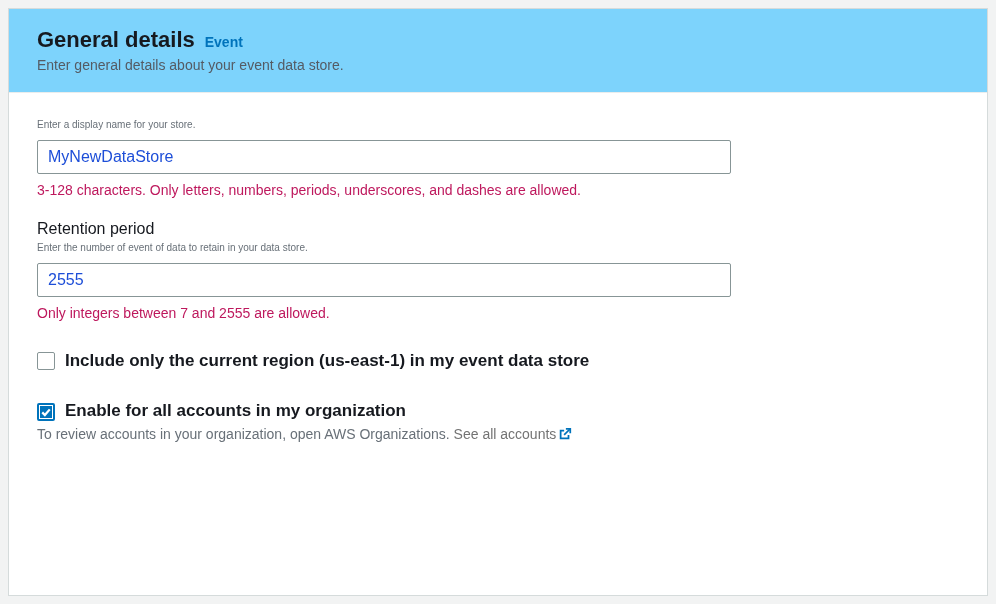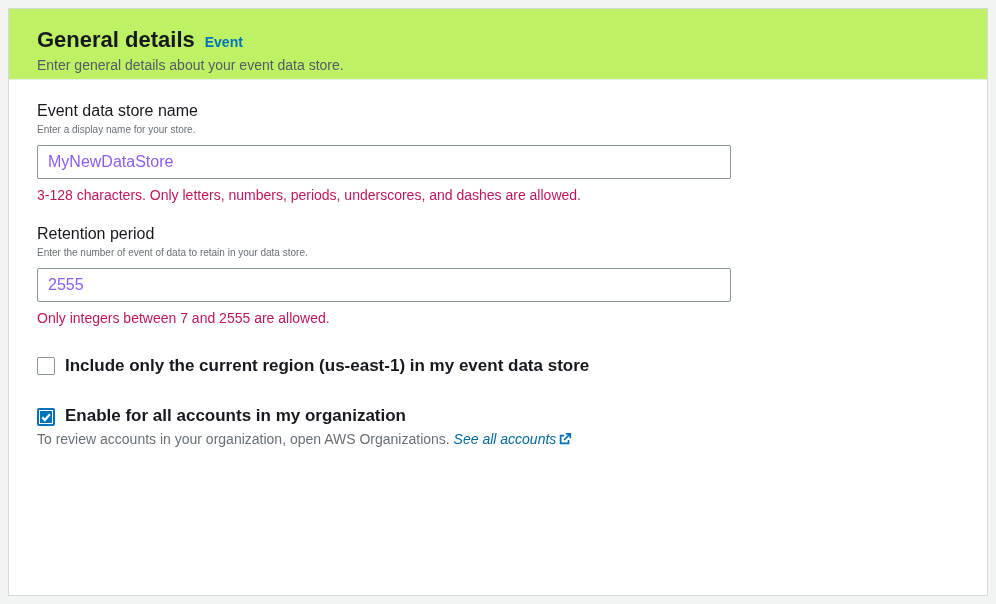--- a/index.html
+++ b/index.html
@@ -14,22 +14,22 @@
       height: 604px;
       padding: 8px;
     }
     .panel {
       background: #ffffff;
       border: 1px solid #d5dbdb;
       height: 100%;
       overflow: hidden;
     }
     .panel-header {
-      padding: 18px 28px 6px 28px;
-      background: #bef264;
+      padding: 18px 28px 19px 28px;
+      background: #7dd3fc;
       border-bottom: 1px solid #eaeded;
     }
     .panel-title-row {
       display: flex;
       align-items: baseline;
       gap: 10px;
     }
     .panel-title {
       font-size: 22px;
       font-weight: 700;
@@ -59,21 +59,21 @@
       color: #16191f;
     }
     .field-description {
       font-size: 10px;
       color: #687078;
       margin-top: 4px;
     }
     .text-input {
       width: 694px;
       font-size: 16px;
-      color: #8b5cf6;
+      color: #1d4ed8;
       padding: 7px 10px;
       border: 1px solid #879596;
       border-radius: 2px;
       margin-top: 10px;
       font-family: inherit;
       outline: none;
     }
     .field-hint {
       font-size: 14px;
       color: #be185d;
@@ -120,25 +120,24 @@
       font-size: 17px;
       color: #16191f;
       cursor: pointer;
     }
     .checkbox-hint {
       font-size: 14px;
       color: #687078;
       margin-top: 5px;
     }
     .link-inline {
-      color: #0369a1;
+      color: #737373;
       text-decoration: none;
       cursor: pointer;
       font-weight: 400;
-      font-style: italic;
     }
     .external-icon {
       width: 14px;
       height: 14px;
       vertical-align: -2px;
       margin-left: 2px;
     }
     .checkbox-group-2 {
       margin-top: 30px;
     }
@@ -151,21 +150,20 @@
     <div class="panel-title-row">
       <h2 class="panel-title">General details</h2>
       <a class="info-link">Event</a>
     </div>
     <div class="panel-subtitle">Enter general details about your event data store.</div>
   </div>
 
   <div class="panel-body">
 
     <div class="field-group">
-      <div class="field-label">Event data store name</div>
       <div class="field-description">Enter a display name for your store.</div>
       <input type="text" class="text-input" value="MyNewDataStore" style="">
       <div class="field-hint">3-128 characters. Only letters, numbers, periods, underscores, and dashes are allowed.</div>
     </div>
 
     <div class="field-group">
       <div class="field-label">Retention period</div>
       <div class="field-description">Enter the number of event of data to retain in your data store.</div>
       <input type="text" class="text-input" value="2555" style="">
       <div class="field-hint">Only integers between 7 and 2555 are allowed.</div>

